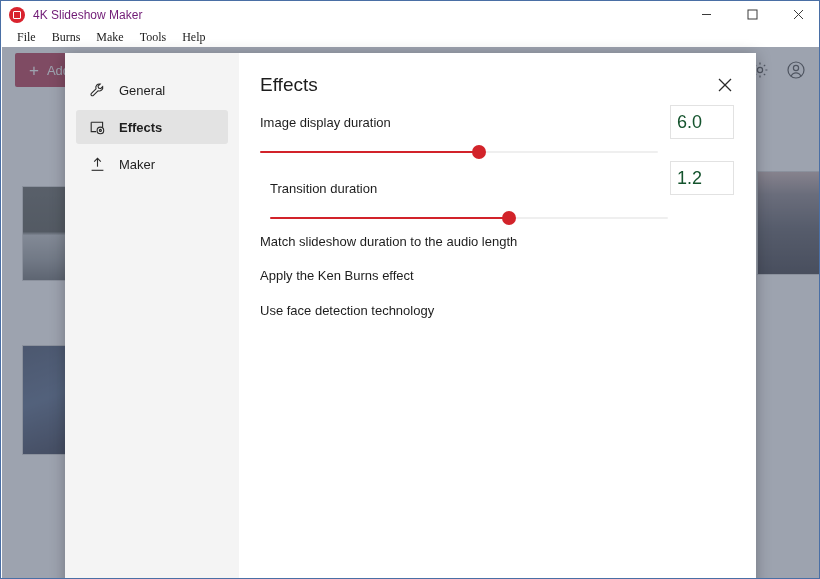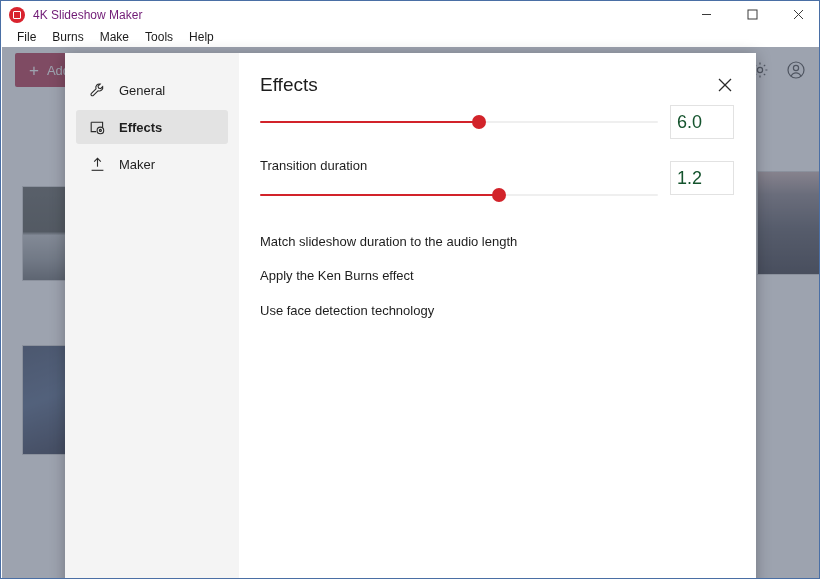--- a/index.html
+++ b/index.html
@@ -79,20 +79,21 @@
   .menubar {
     position: absolute;
     left: 0; top: 27px;
     width: 820px;
     height: 19px;
     background: #ffffff;
     display: flex;
     align-items: flex-end;
     padding-left: 8px;
     box-sizing: border-box;
+    font-family: Liberation Serif, serif;
   }
   .menuitem {
     font-size: 12px;
     color: #1b1b1b;
     padding: 0 8px;
     line-height: 19px;
     white-space: nowrap;
   }
 
   
@@ -420,33 +421,34 @@
       <div class="dlg-title">Effects</div>
 
       <div class="dlg-close">
         <svg width="14" height="14" viewBox="0 0 14 14">
           <line x1="1" y1="1" x2="13" y2="13" stroke="currentColor" stroke-width="1.3"></line>
           <line x1="13" y1="1" x2="1" y2="13" stroke="currentColor" stroke-width="1.3"></line>
         </svg>
       </div>
 
       <div class="setting-block" style="top:62px;">
+        <div class="setting-label">Image display duration</div>
         <div class="slider-row">
           <div class="slider">
             <div class="slider-track"></div>
             <div class="slider-fill" id="fill0" style="width: 55%;"></div>
             <div class="slider-thumb" id="thumb0" style="left: 55%;"></div>
           </div>
         </div>
       </div>
       <div class="value-box" style="top:52px; right:22px;">
         <span>6.0</span>
       </div>
 
-      <div class="setting-block" style="top:105px;">
+      <div class="setting-block" style="top:128px;margin-left:10px;">
         <div class="setting-label">Transition duration</div>
         <div class="slider-row">
           <div class="slider">
             <div class="slider-track"></div>
             <div class="slider-fill" id="fill1" style="width: 60%;"></div>
             <div class="slider-thumb" id="thumb1" style="left: 60%;"></div>
           </div>
         </div>
       </div>
       <div class="value-box" style="top:108px; right:22px;">

